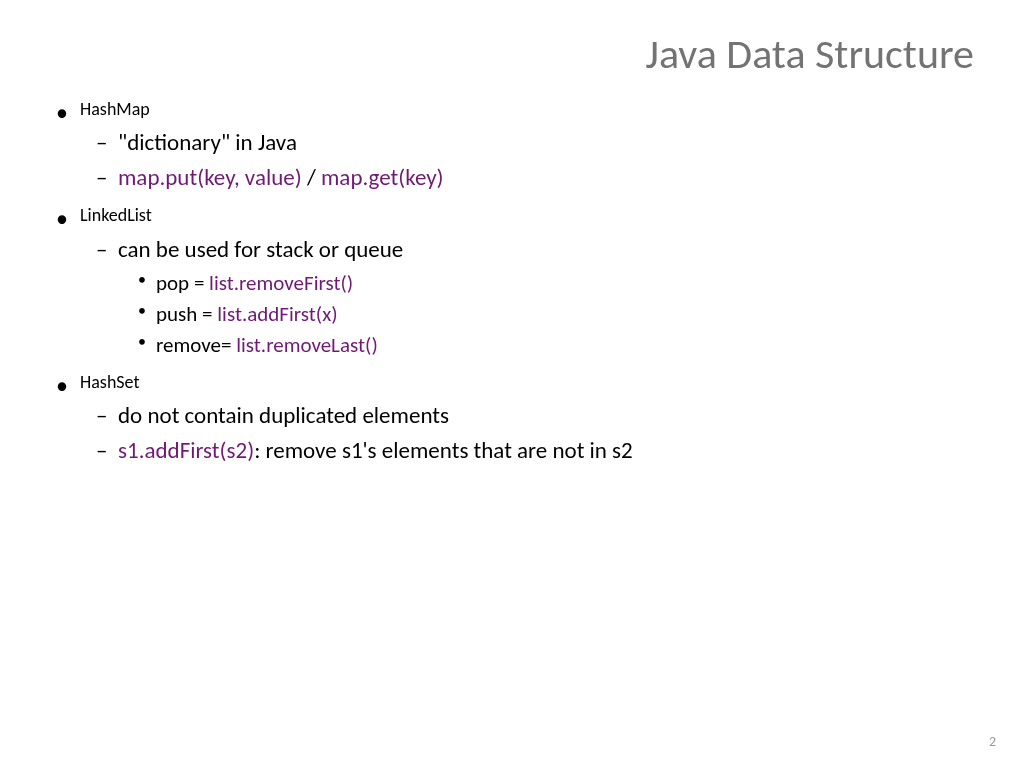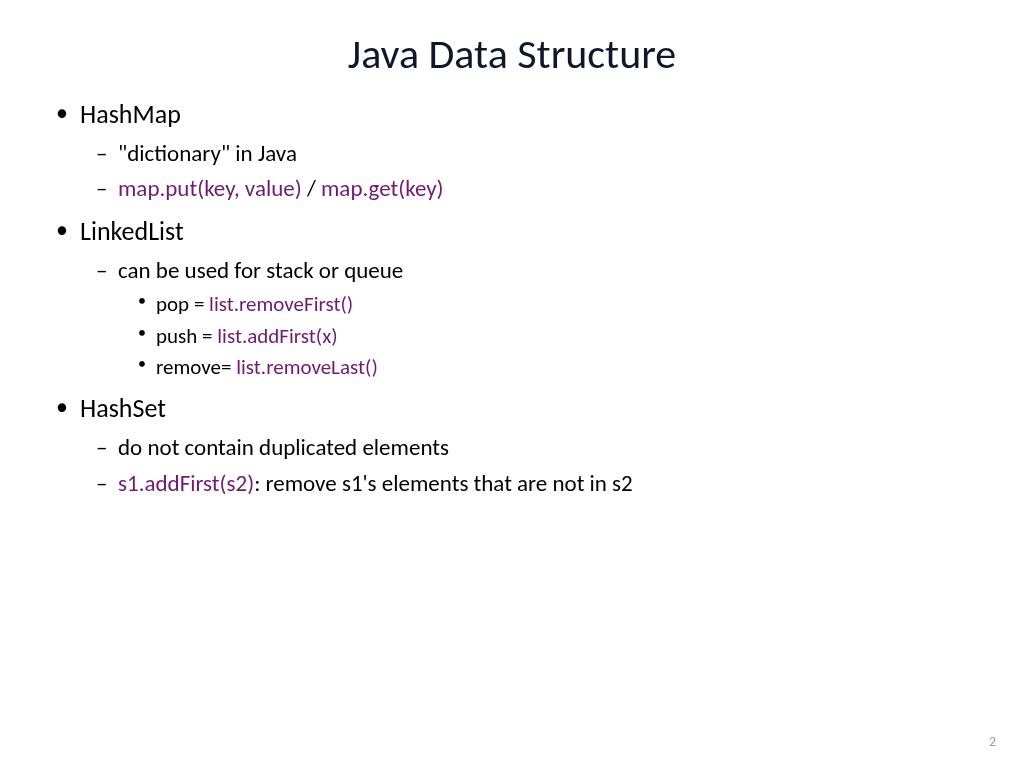--- a/index.html
+++ b/index.html
@@ -11,30 +11,30 @@
     color: #000000;
     position: relative;
     overflow: hidden;
   }
   .slide {
     padding: 28px 50px 0 50px;
   }
   .title {
     font-size: 42px;
     font-weight: 400;
-    text-align: center;
+    text-align: right;
     margin-bottom: 18px;
-    color: #0f172a;
+    color: #737373;
   }
   ul { list-style: none; }
   .l1 { padding-left: 30px; }
   .l2 { padding-left: 68px; }
   .l3 { padding-left: 106px; }
   .li { position: relative; line-height: 1.35; }
-  .l1 > .li { font-size: 26px; margin-bottom: 6px; }
+  .l1 > .li { font-size: 18px; margin-bottom: 6px; }
   .l2 > .li { font-size: 23px; margin-bottom: 4px; }
   .l3 > .li { font-size: 21px; margin-bottom: 3px; }
   .l1 > .li::before {
     content: "•";
     position: absolute;
     left: -24px;
     top: 0;
     font-size: 24px;
   }
   .l2 > .li::before {

